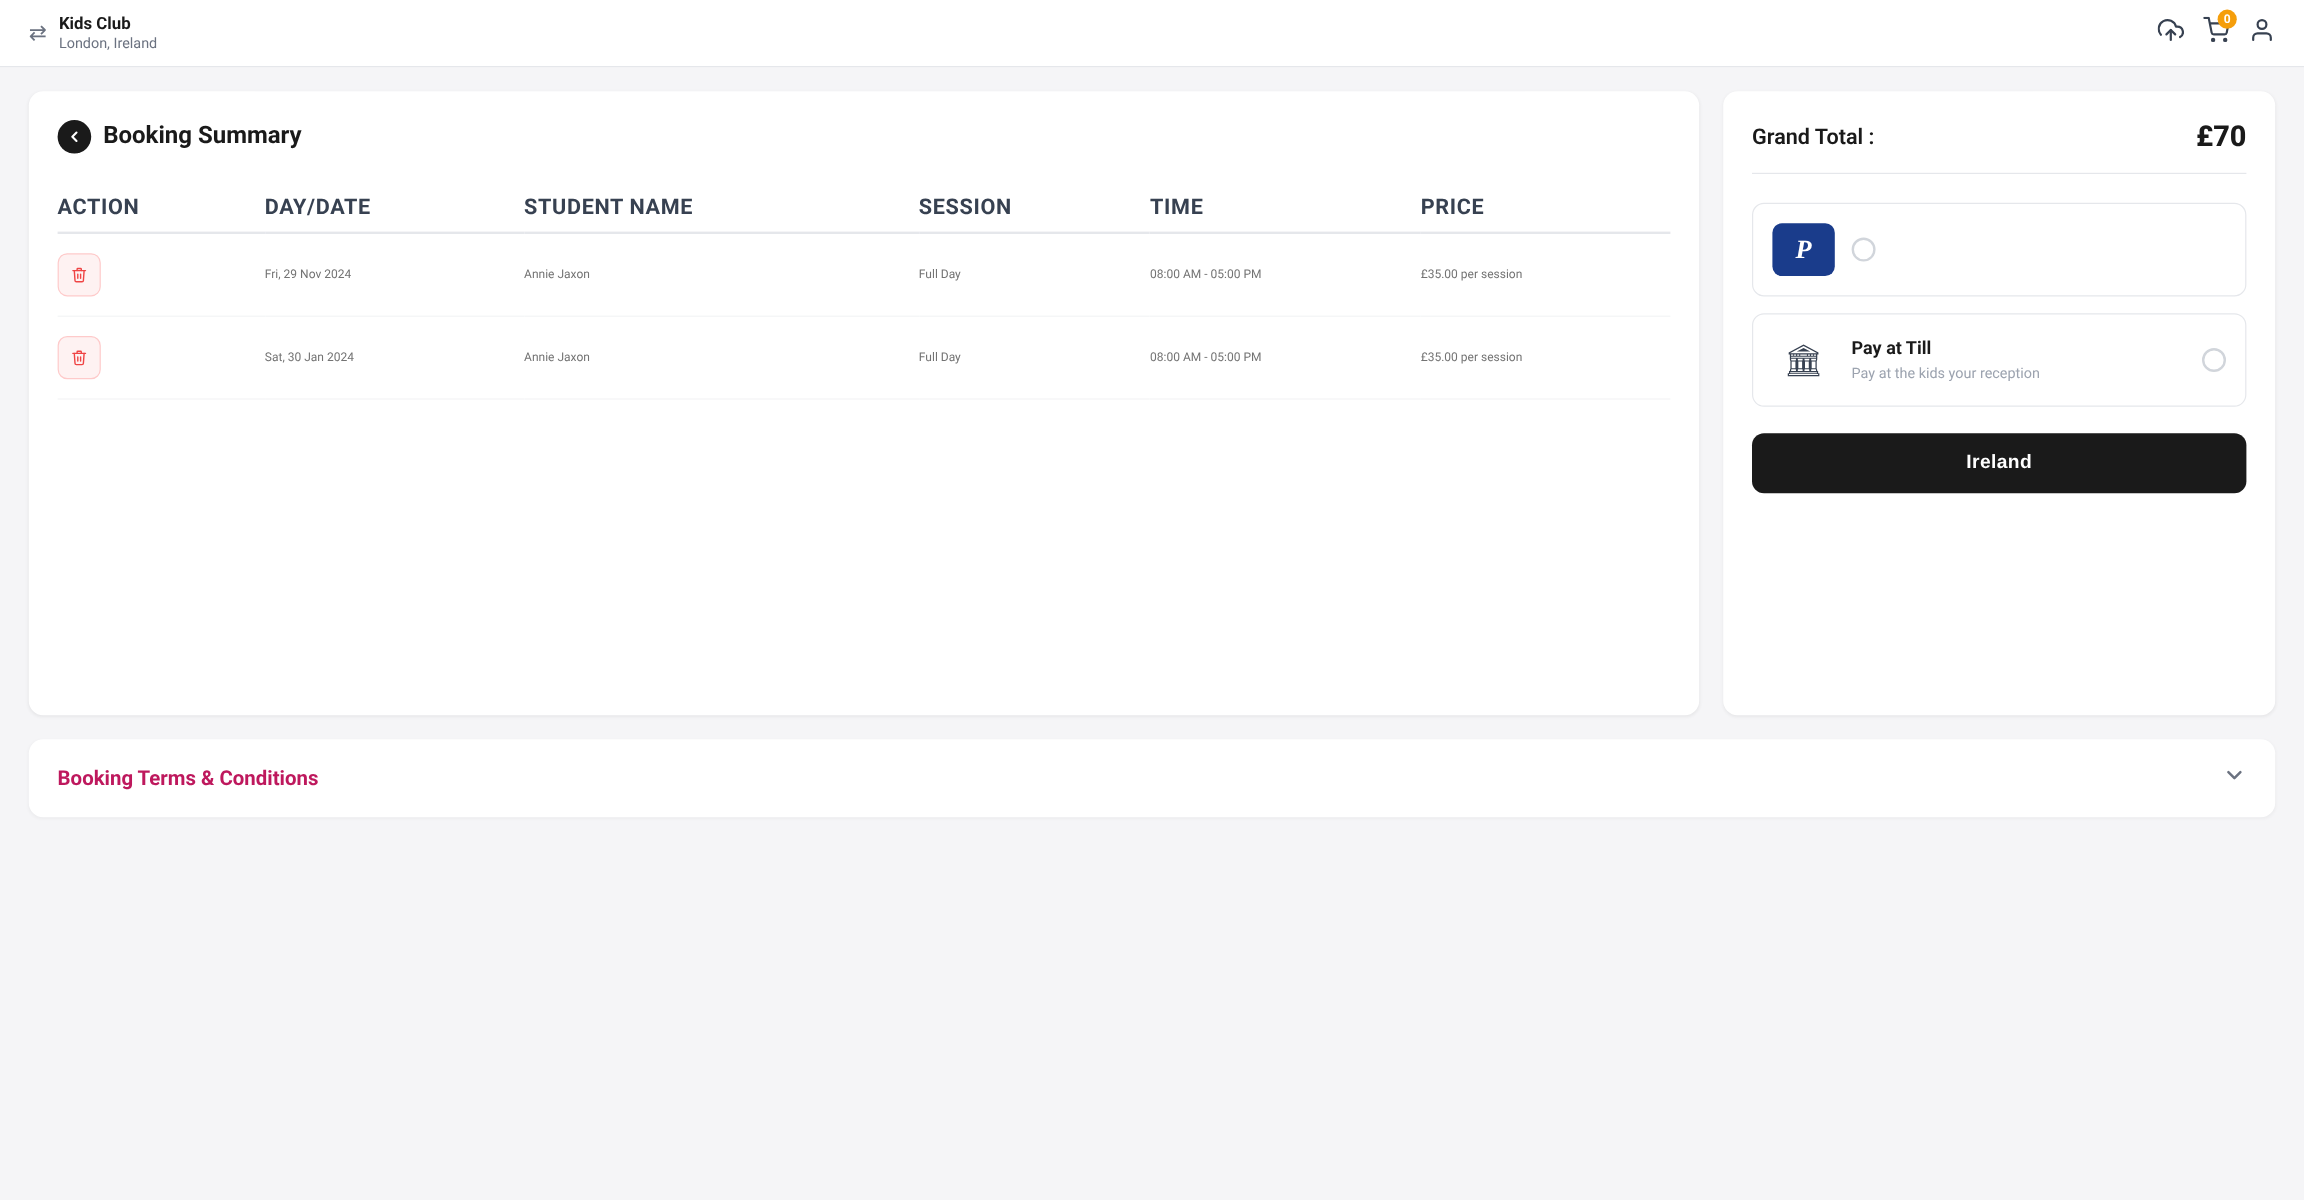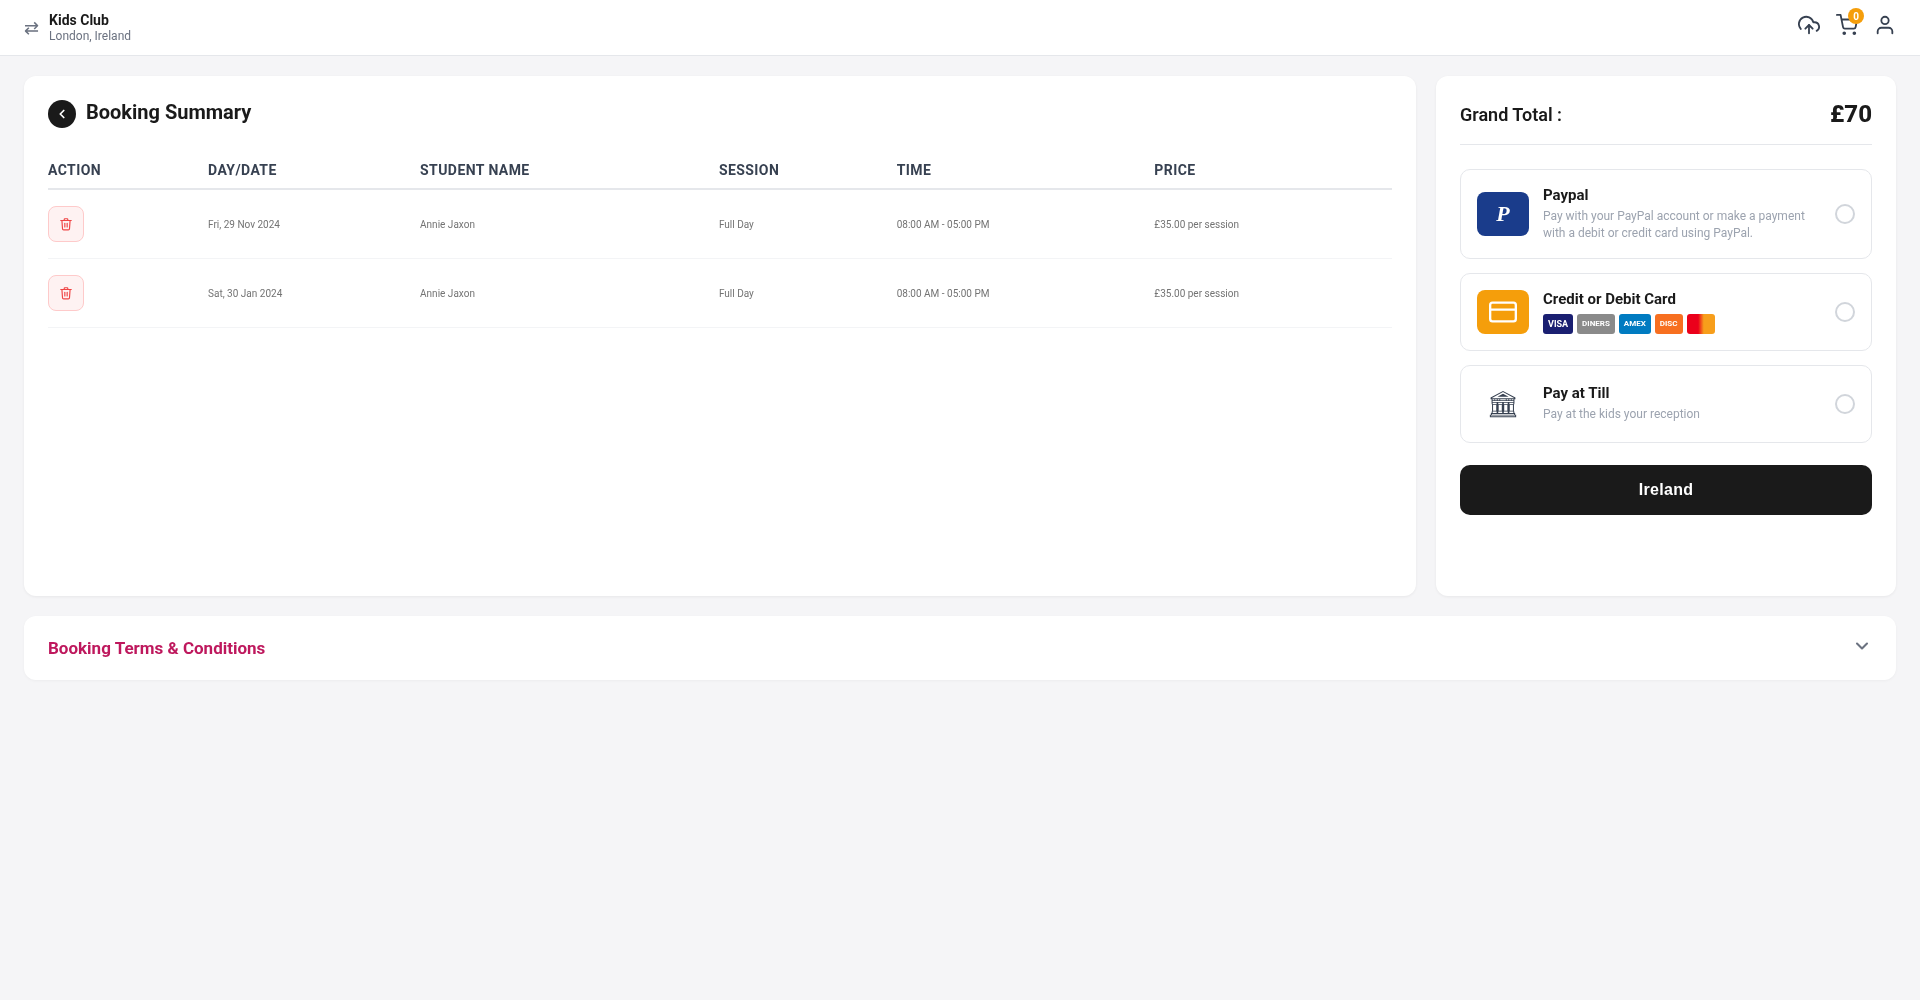--- a/index.html
+++ b/index.html
@@ -107,21 +107,21 @@
     
     .booking-table {
       width: 100%;
       border-collapse: collapse;
     }
     .booking-table thead tr {
       border-bottom: 2px solid #e5e7eb;
     }
     .booking-table th {
       text-align: left;
-      font-size: 14px;
+      font-size: 18px;
       font-weight: 700;
       color: #374151;
       padding: 10px 12px 10px 0;
       text-transform: uppercase;
       letter-spacing: 0.03em;
     }
     .booking-table th:first-child { padding-left: 0; }
     .booking-table td {
       padding: 16px 12px 16px 0;
       font-size: 10px;
@@ -398,47 +398,24 @@
     <div class="grand-total-row">
       <span class="grand-total-label">Grand Total :</span>
       <span class="grand-total-amount">£70</span>
     </div>
 
     
     <div class="payment-option">
       <div class="payment-option-icon paypal-icon-bg">
         <span class="paypal-p">P</span>
       </div>
-      <div class="payment-option-content">
-        <div class="payment-option-title">Paypal</div>
-        <div class="payment-option-desc">Pay with your PayPal account or make a payment with a debit or credit card using PayPal.</div>
-      </div>
       <div class="radio-btn"></div>
     </div>
 
     
-    <div class="payment-option">
-      <div class="payment-option-icon card-icon-bg">
-        <svg width="28" height="28" viewBox="0 0 24 24" fill="none" stroke="#fff" stroke-width="2" stroke-linecap="round" stroke-linejoin="round">
-          <rect x="1" y="4" width="22" height="16" rx="2" ry="2"></rect>
-          <line x1="1" y1="10" x2="23" y2="10"></line>
-        </svg>
-      </div>
-      <div class="payment-option-content">
-        <div class="payment-option-title">Credit or Debit Card</div>
-        <div class="card-icons">
-          <span class="card-badge visa-badge">VISA</span>
-          <span class="card-badge diners-badge" style="background:#8a8a8a; font-size:8px;">DINERS</span>
-          <span class="card-badge amex-badge" style="font-size:8px;">AMEX</span>
-          <span class="card-badge discover-badge" style="font-size:8px; background:#f76f20;">DISC</span>
-          <span class="card-badge master-badge" style="width:28px; font-size:8px;"></span>
-        </div>
-      </div>
-      <div class="radio-btn"></div>
-    </div>
 
     
     <div class="payment-option">
       <div class="payment-option-icon till-icon-bg">
         <span class="bank-icon">🏛</span>
       </div>
       <div class="payment-option-content">
         <div class="payment-option-title">Pay at Till</div>
         <div class="payment-option-desc">Pay at the kids your reception</div>
       </div>

